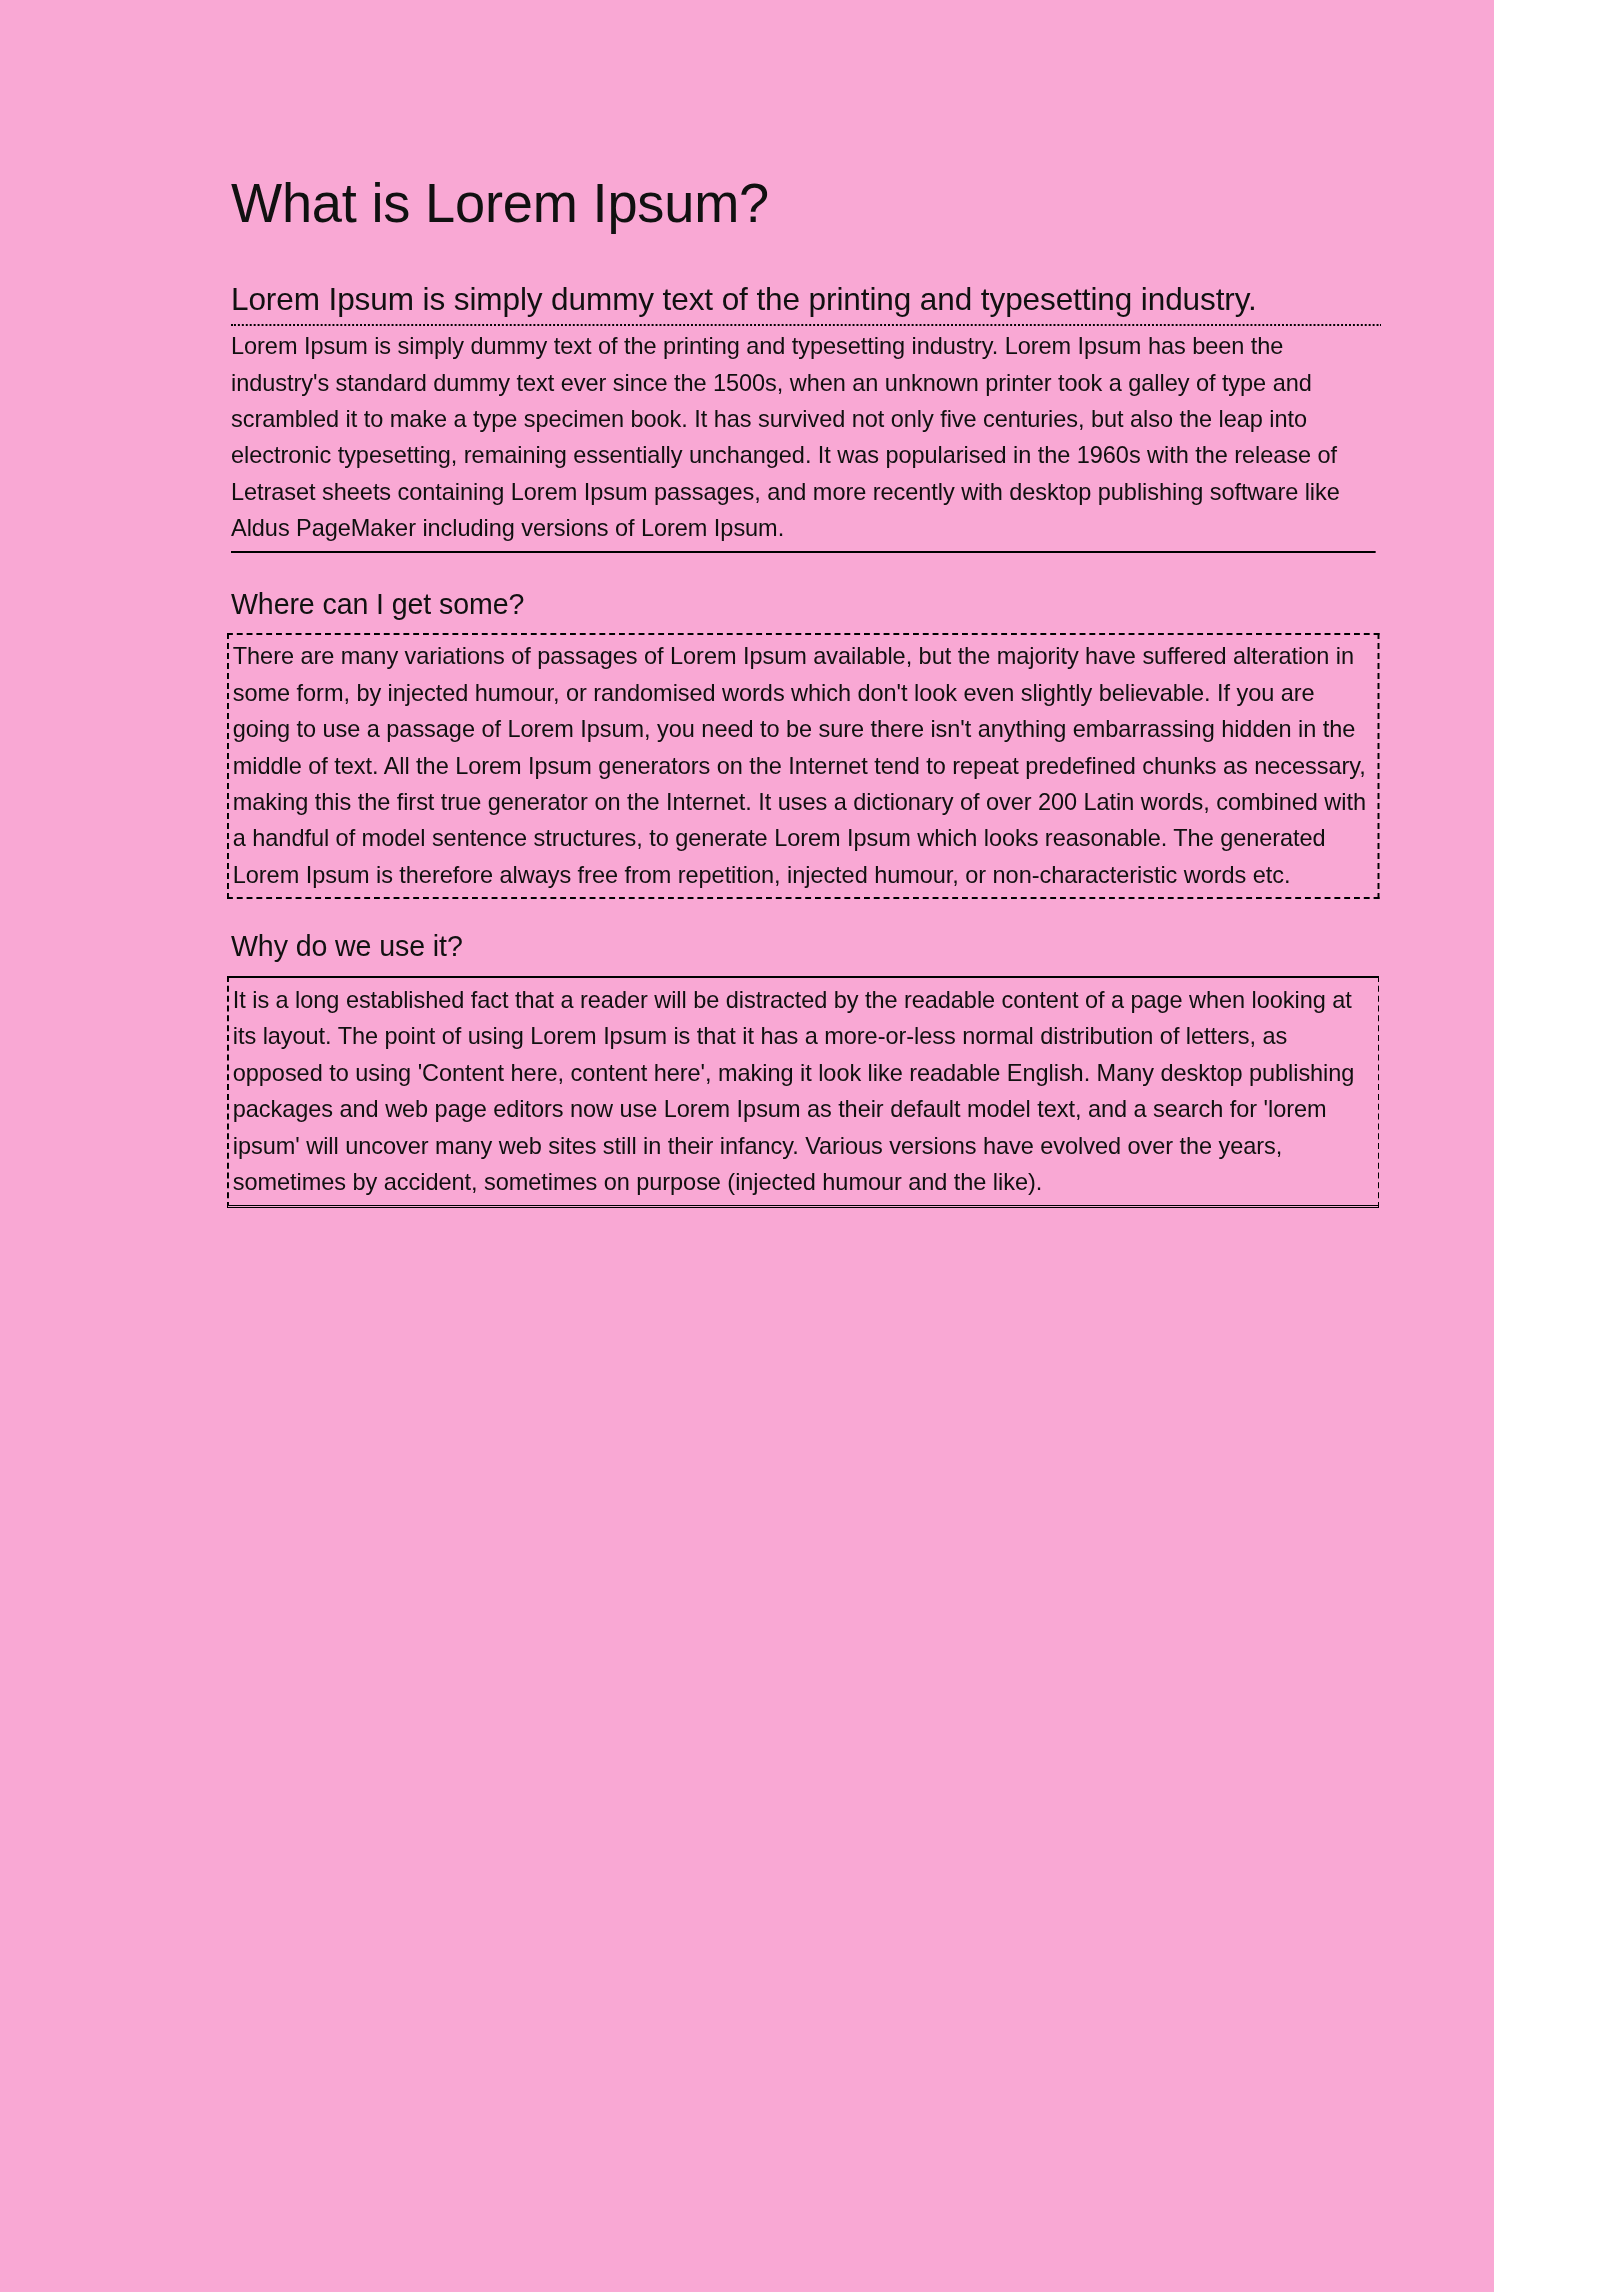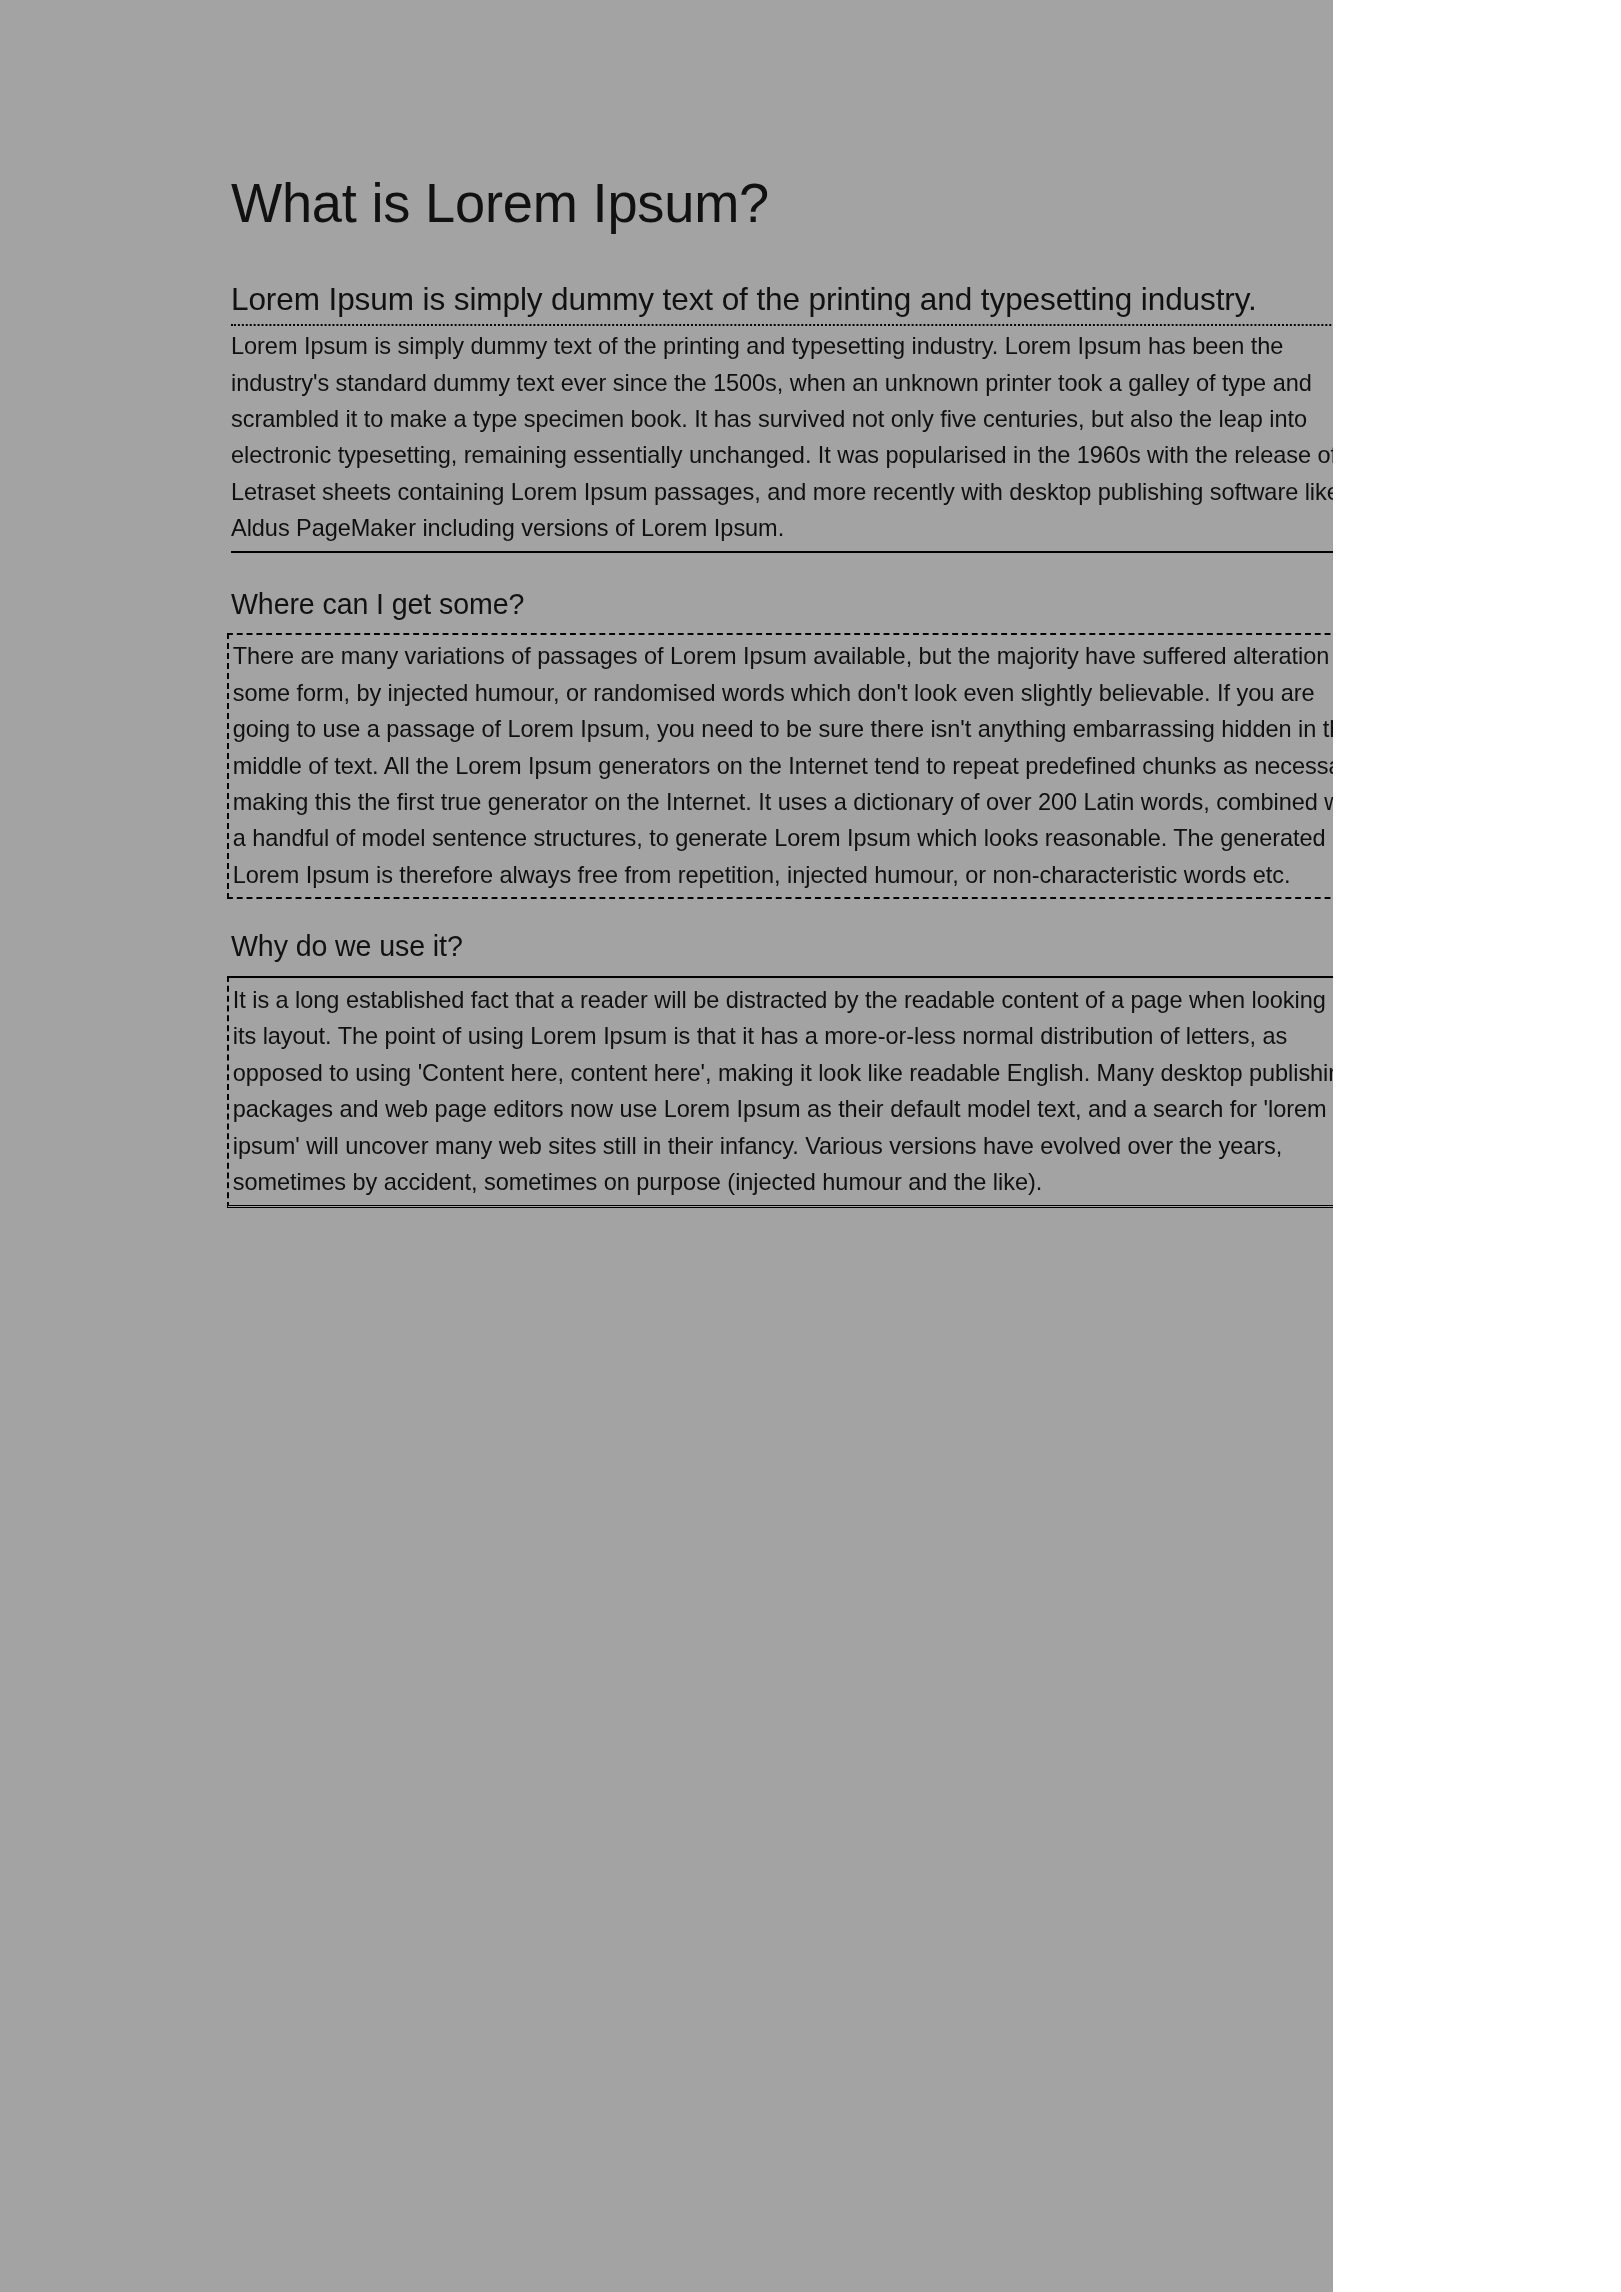--- a/index.html
+++ b/index.html
@@ -10,23 +10,23 @@
   }
 
   body {
     font-family: "Liberation Sans", "DejaVu Sans", sans-serif;
     color: #000000;
     -webkit-font-smoothing: antialiased;
   }
 
   .page {
     position: relative;
-    width: 1333px;
+    width: 1494px;
     height: 2293px;
-    background: #a3a3a3;
+    background: #f9a8d4;
     box-sizing: border-box;
     overflow: hidden;
   }
 
   .content {
     position: absolute;
     left: 231px;
     top: 173px;
     width: 1168px;
   }

